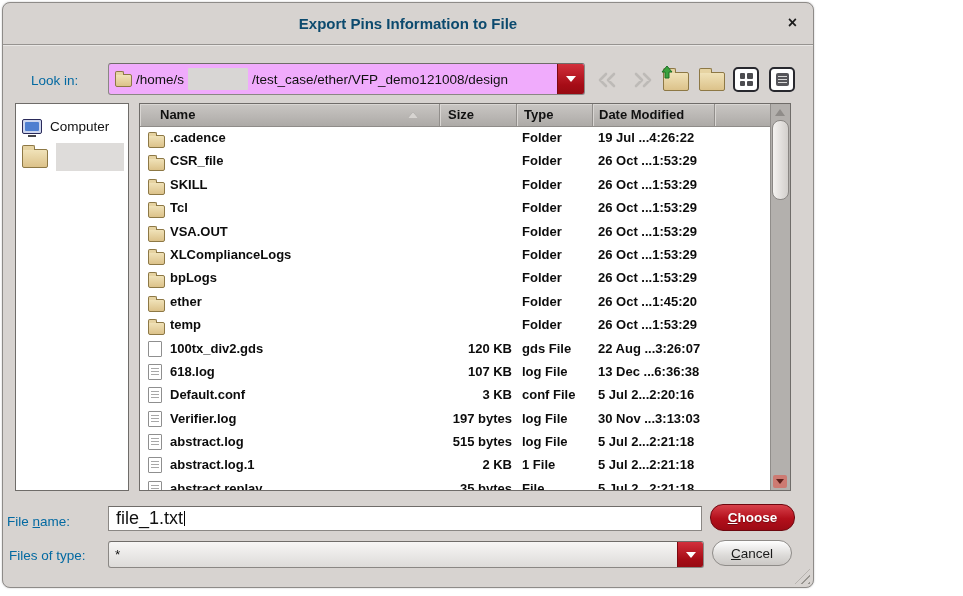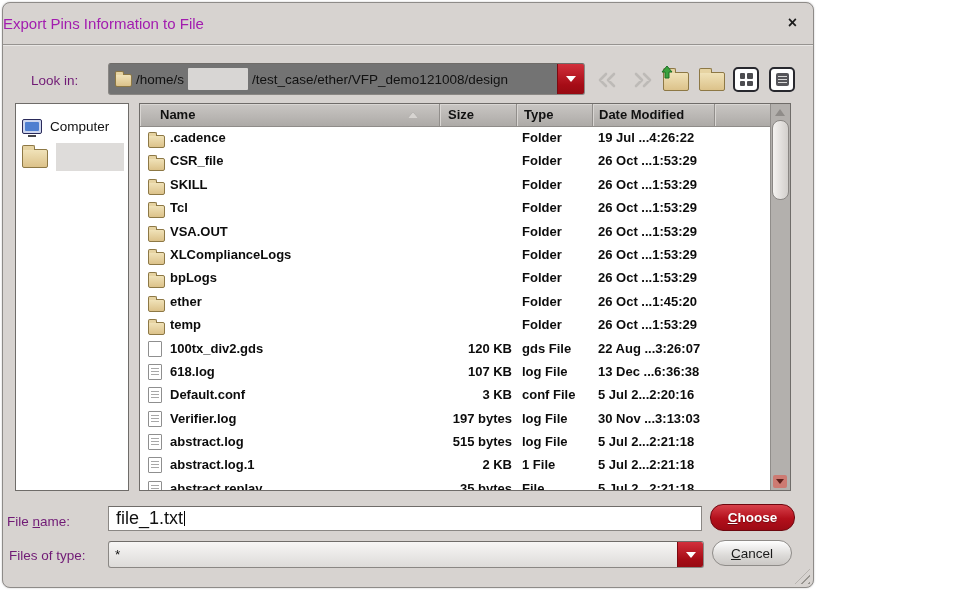--- a/index.html
+++ b/index.html
@@ -6,28 +6,28 @@
     font-family:"Liberation Sans","DejaVu Sans",sans-serif;}
   .stage{position:relative;width:963px;height:596px;overflow:hidden;}
 
   
   .dialog{position:absolute;left:2px;top:2px;width:810px;height:584px;
     background:#d7d3d0;border:1px solid #8e8b88;border-radius:8px;
     box-shadow:0 0 2px rgba(0,0,0,.25);}
   .titlebar{position:absolute;left:0;top:0;right:0;height:41px;
     border-bottom:1px solid #969390;box-shadow:0 1px 0 #e9e7e5;
     border-radius:8px 8px 0 0;}
-  .title{position:absolute;left:0;right:0;top:12px;text-align:left;
-    font-size:15px;font-weight:normal;color:#a21caf;}
+  .title{position:absolute;left:0;right:0;top:12px;text-align:center;
+    font-size:15px;font-weight:bold;color:#0c4a6e;}
   .closex{position:absolute;right:16px;top:10px;font-size:16px;font-weight:bold;
     color:#1a1a1a;cursor:default;line-height:20px;}
 
   
-  .lbl{position:absolute;font-size:13.5px;color:#701a75;}
-  .combo{position:absolute;background:#737373;border:1px solid #8a8784;
+  .lbl{position:absolute;font-size:13.5px;color:#0369a1;}
+  .combo{position:absolute;background:#f0abfc;border:1px solid #8a8784;
     border-top-color:#6f6c69;border-radius:3px;overflow:hidden;}
   .lookin-combo{left:105px;top:60px;width:475px;height:30px;}
   .combo .ctext{position:absolute;left:6px;top:0;bottom:0;right:30px;
     display:flex;align-items:center;gap:4px;font-size:13.5px;color:#111;
     white-space:nowrap;overflow:hidden;}
   .redact{display:inline-block;width:60px;height:22px;background:#d8d6d4;border-radius:1px;}
   .combo-arrow{position:absolute;right:0;top:0;bottom:0;width:26px;
     background:linear-gradient(#d2303c,#a60c16 70%,#970a12);
     border-left:1px solid #7c0910;display:flex;align-items:center;justify-content:center;}
   .tri-dn-w{width:0;height:0;border-left:5px solid transparent;border-right:5px solid transparent;

